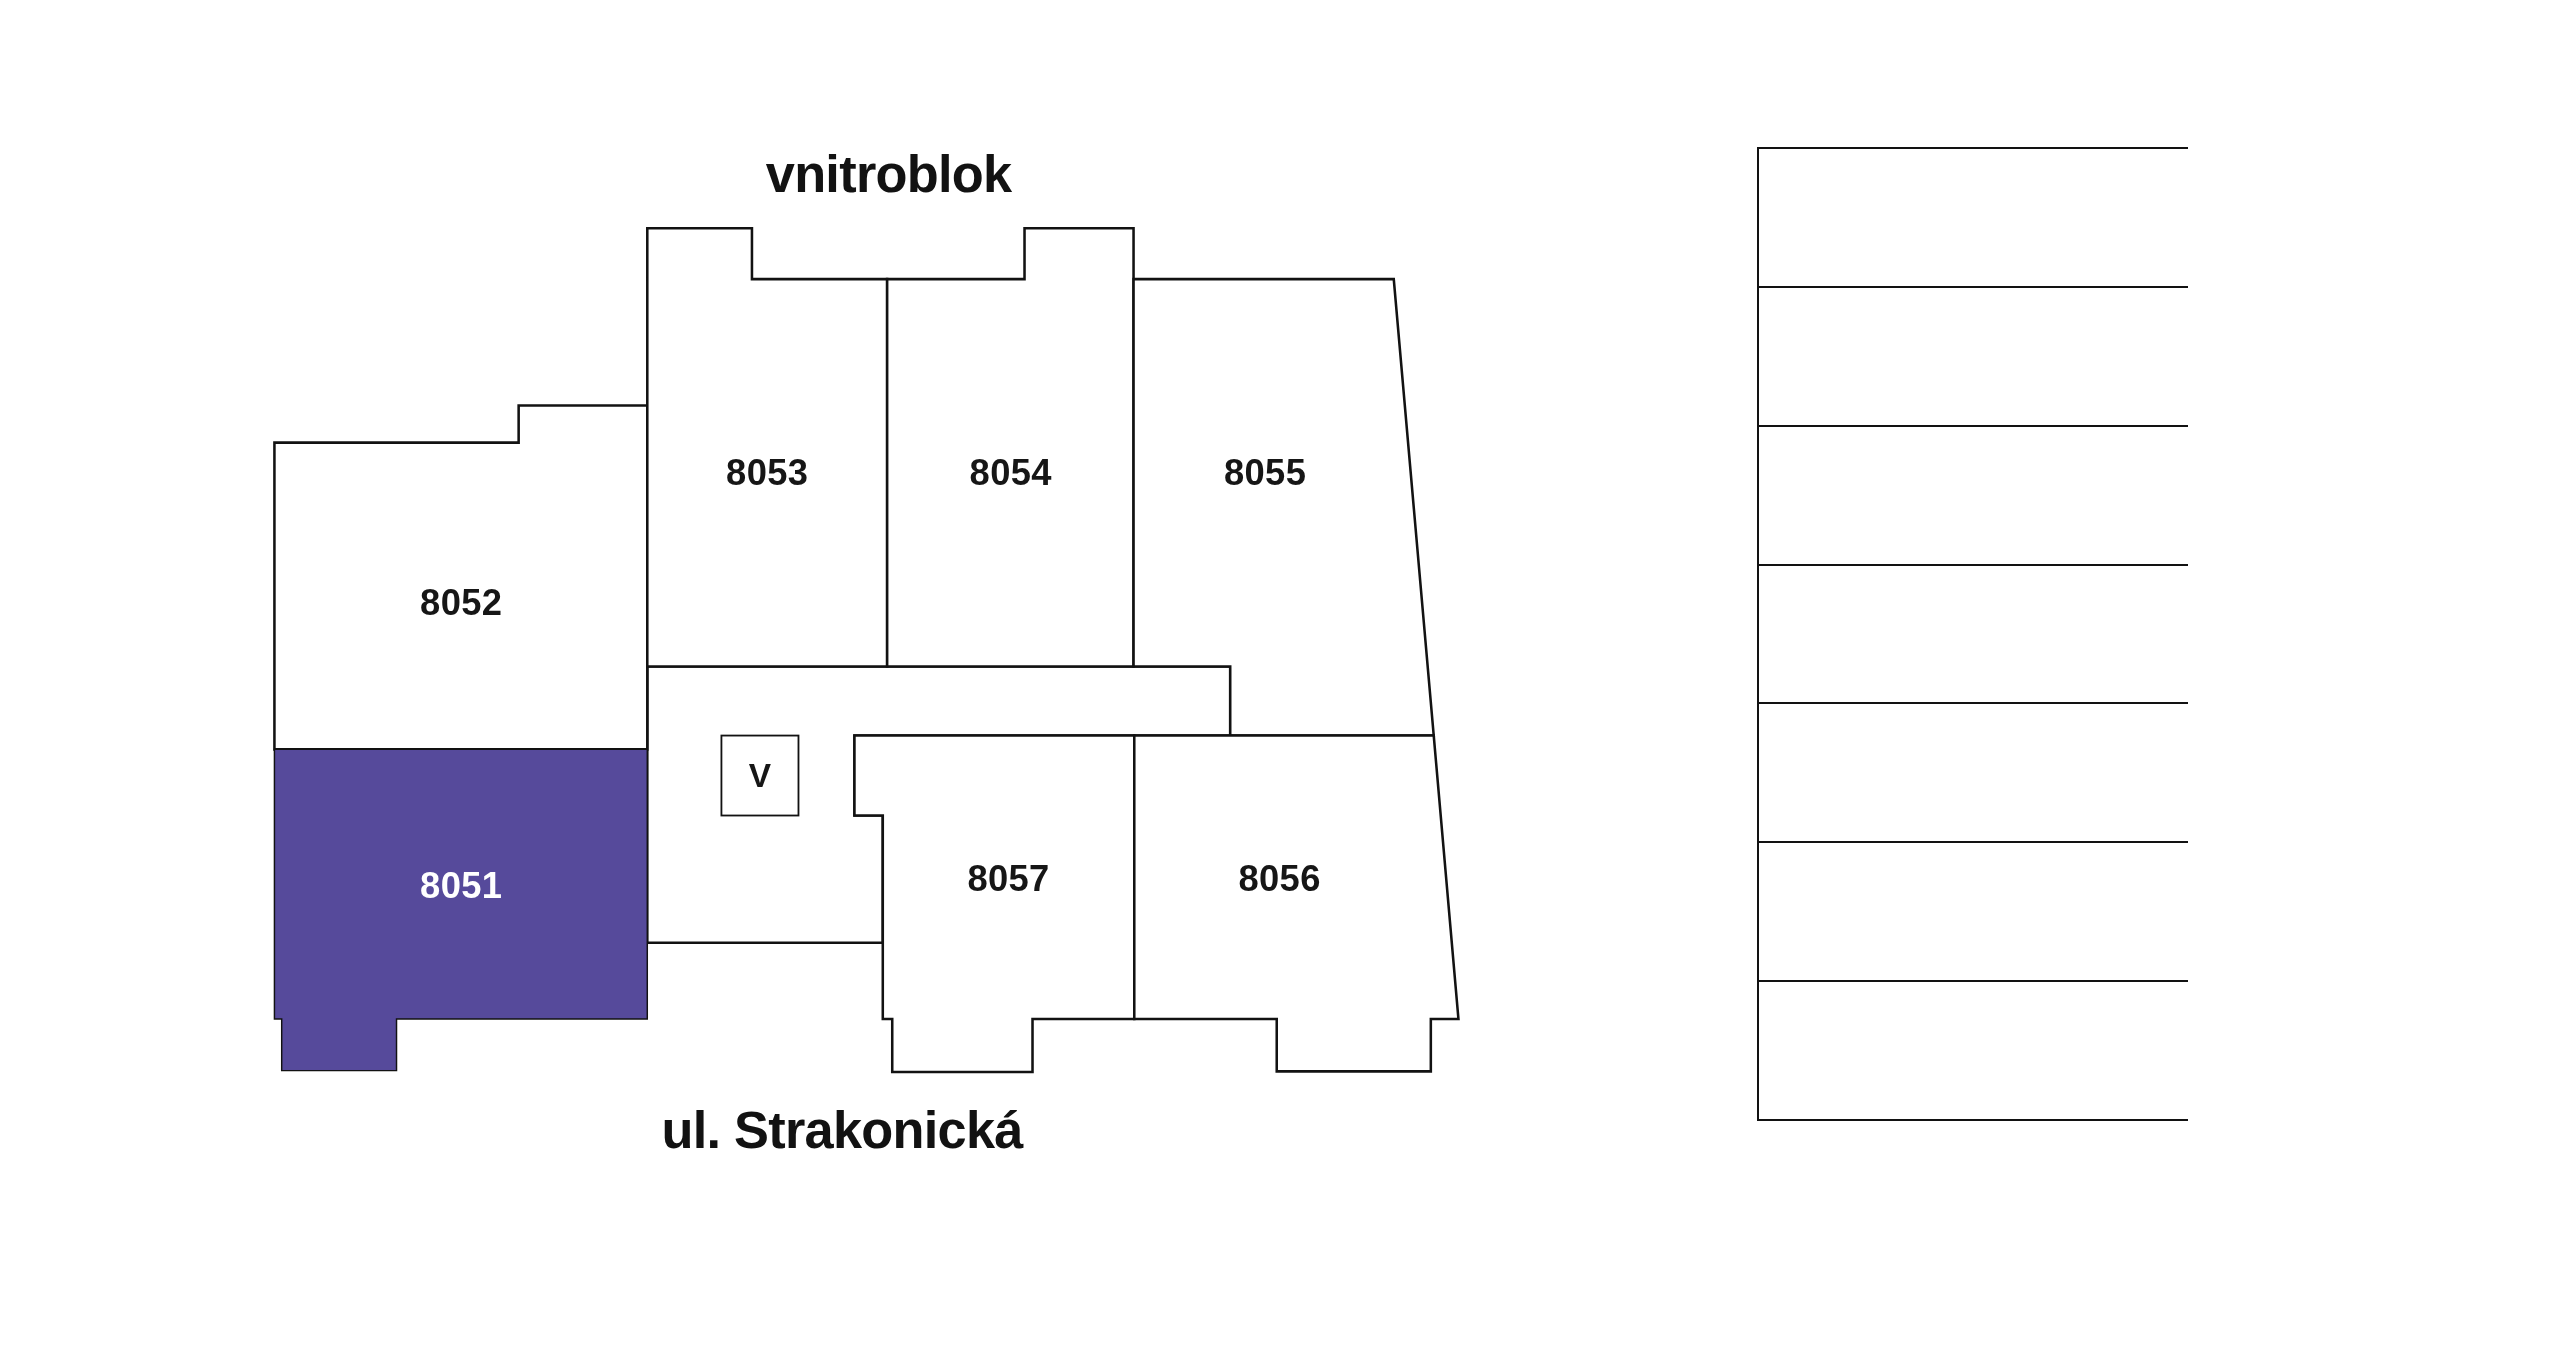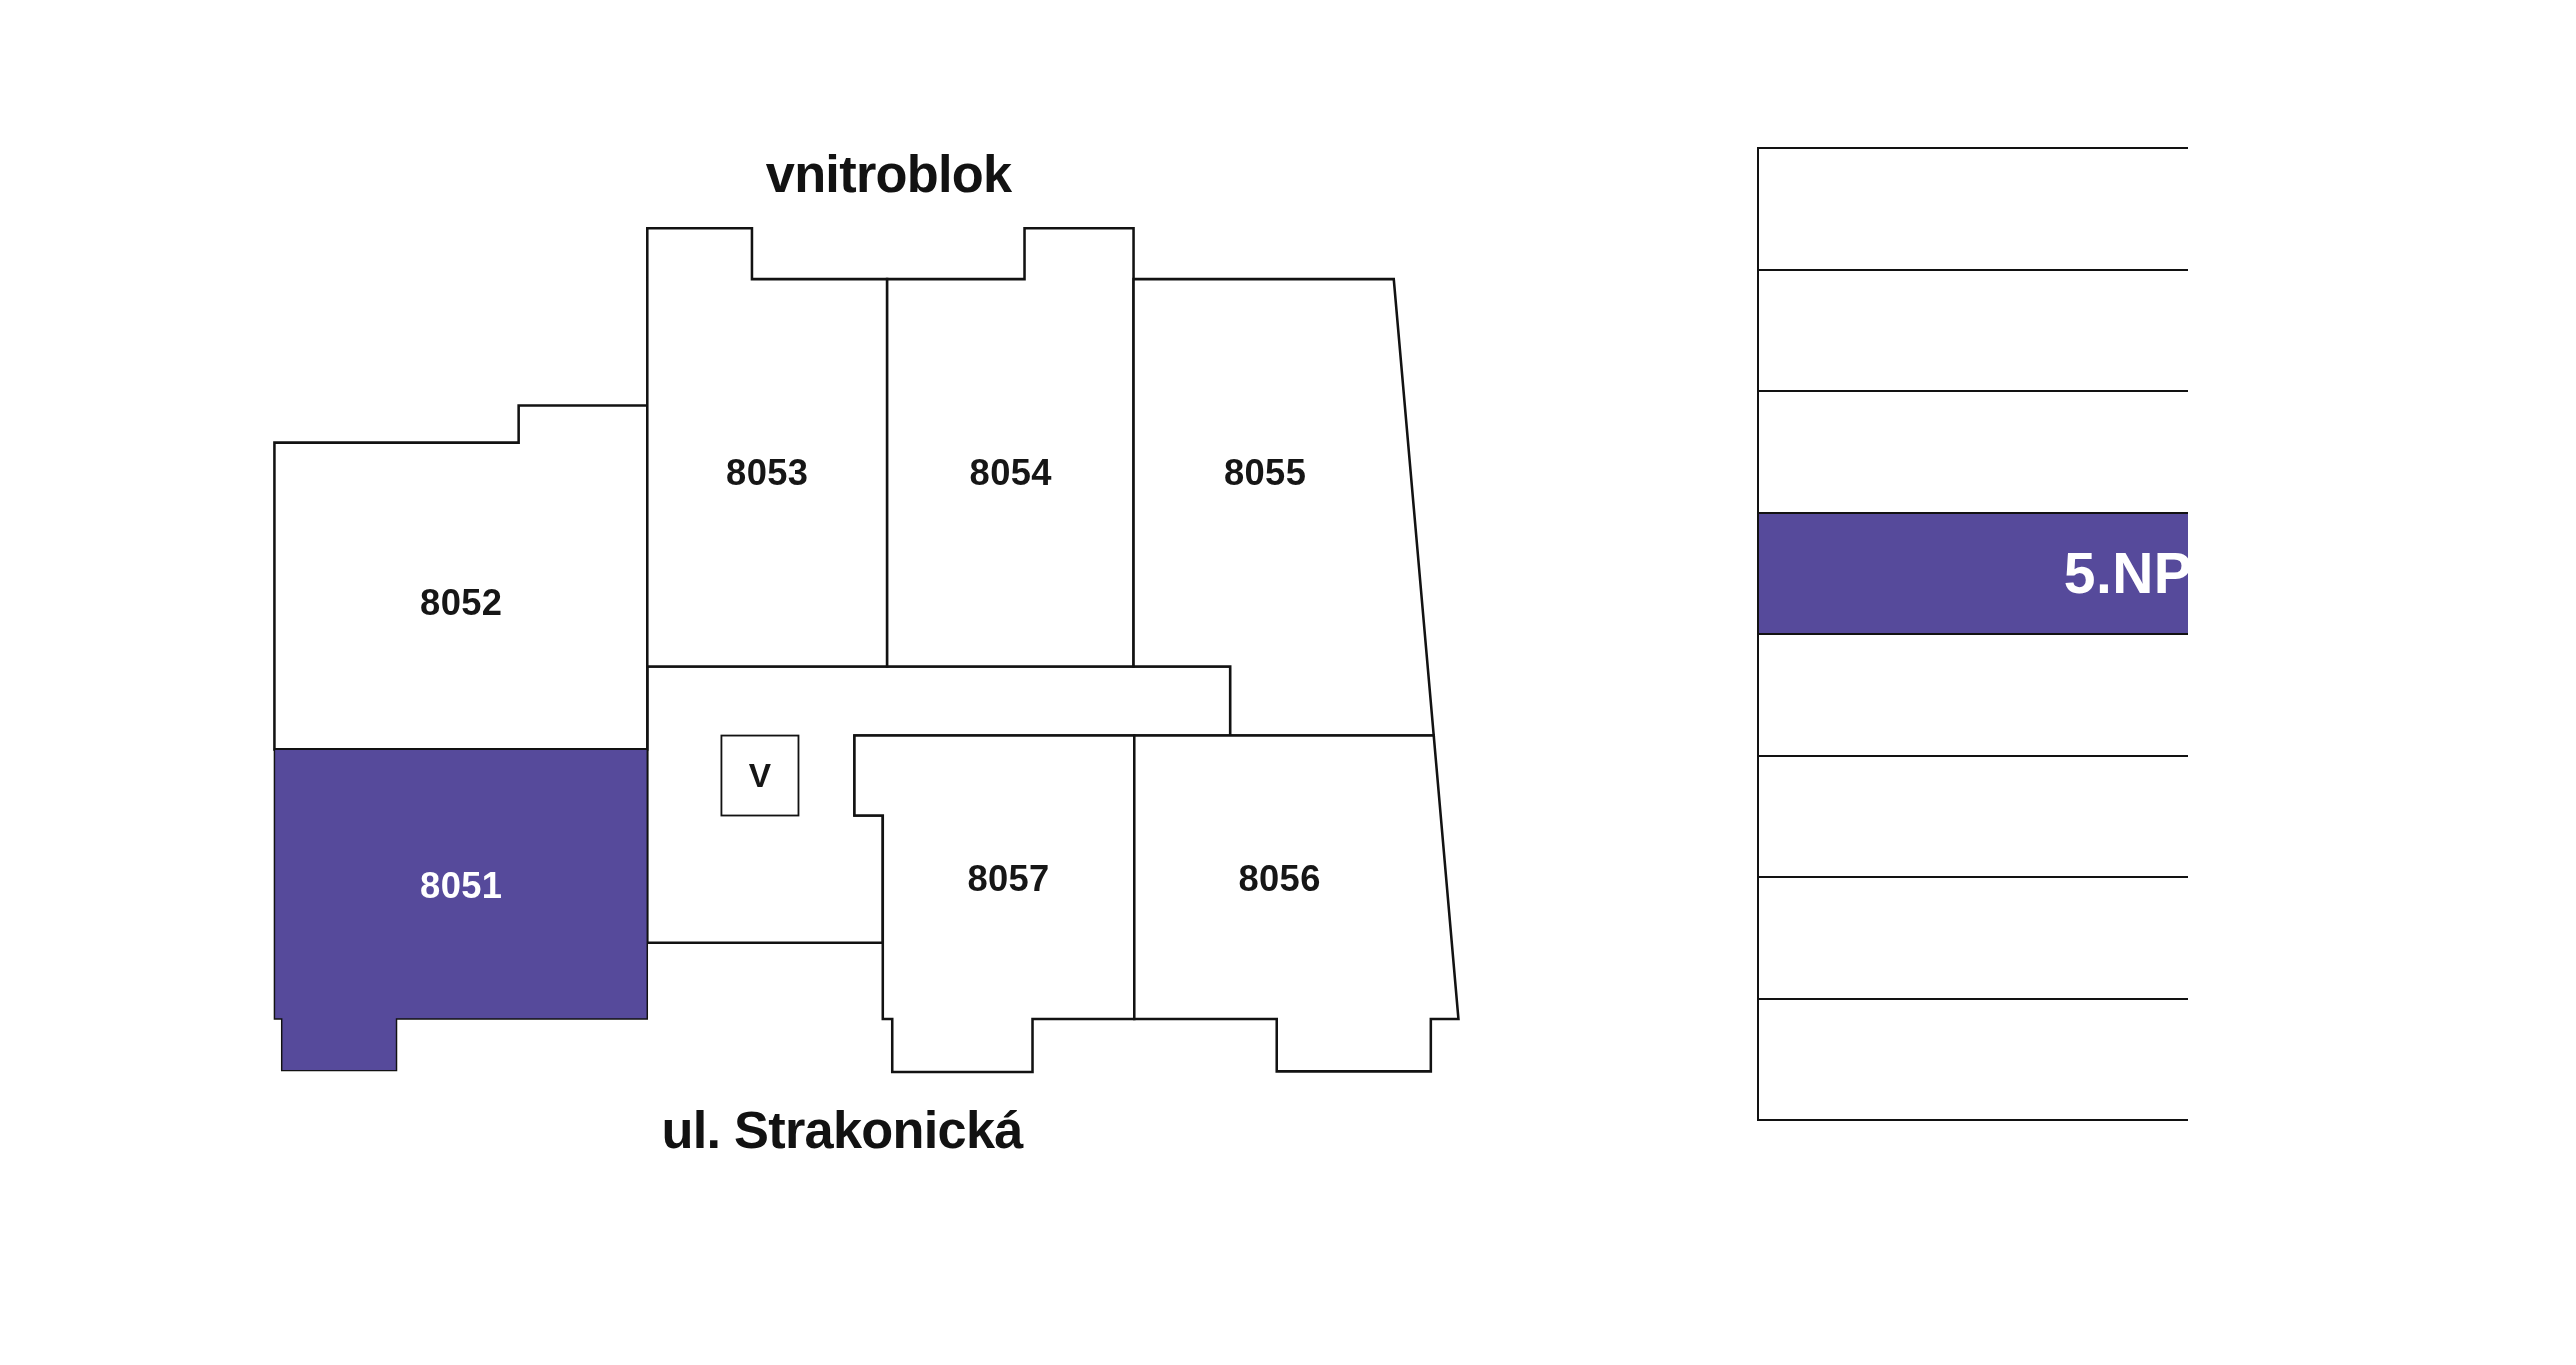--- a/index.html
+++ b/index.html
@@ -162,23 +162,20 @@
   <div class="floor-selector">
     <div class="floor-row">
       <span class="floor-row-label"></span>
     </div>
     <div class="floor-row">
       <span class="floor-row-label"></span>
     </div>
     <div class="floor-row">
       <span class="floor-row-label"></span>
     </div>
-    <div class="floor-row selected">
-      <span class="floor-row-label">5.NP</span>
-    </div>
     <div class="floor-row">
       <span class="floor-row-label"></span>
     </div>
     <div class="floor-row">
       <span class="floor-row-label"></span>
     </div>
     <div class="floor-row">
       <span class="floor-row-label"></span>
     </div>
     <div class="floor-row">

